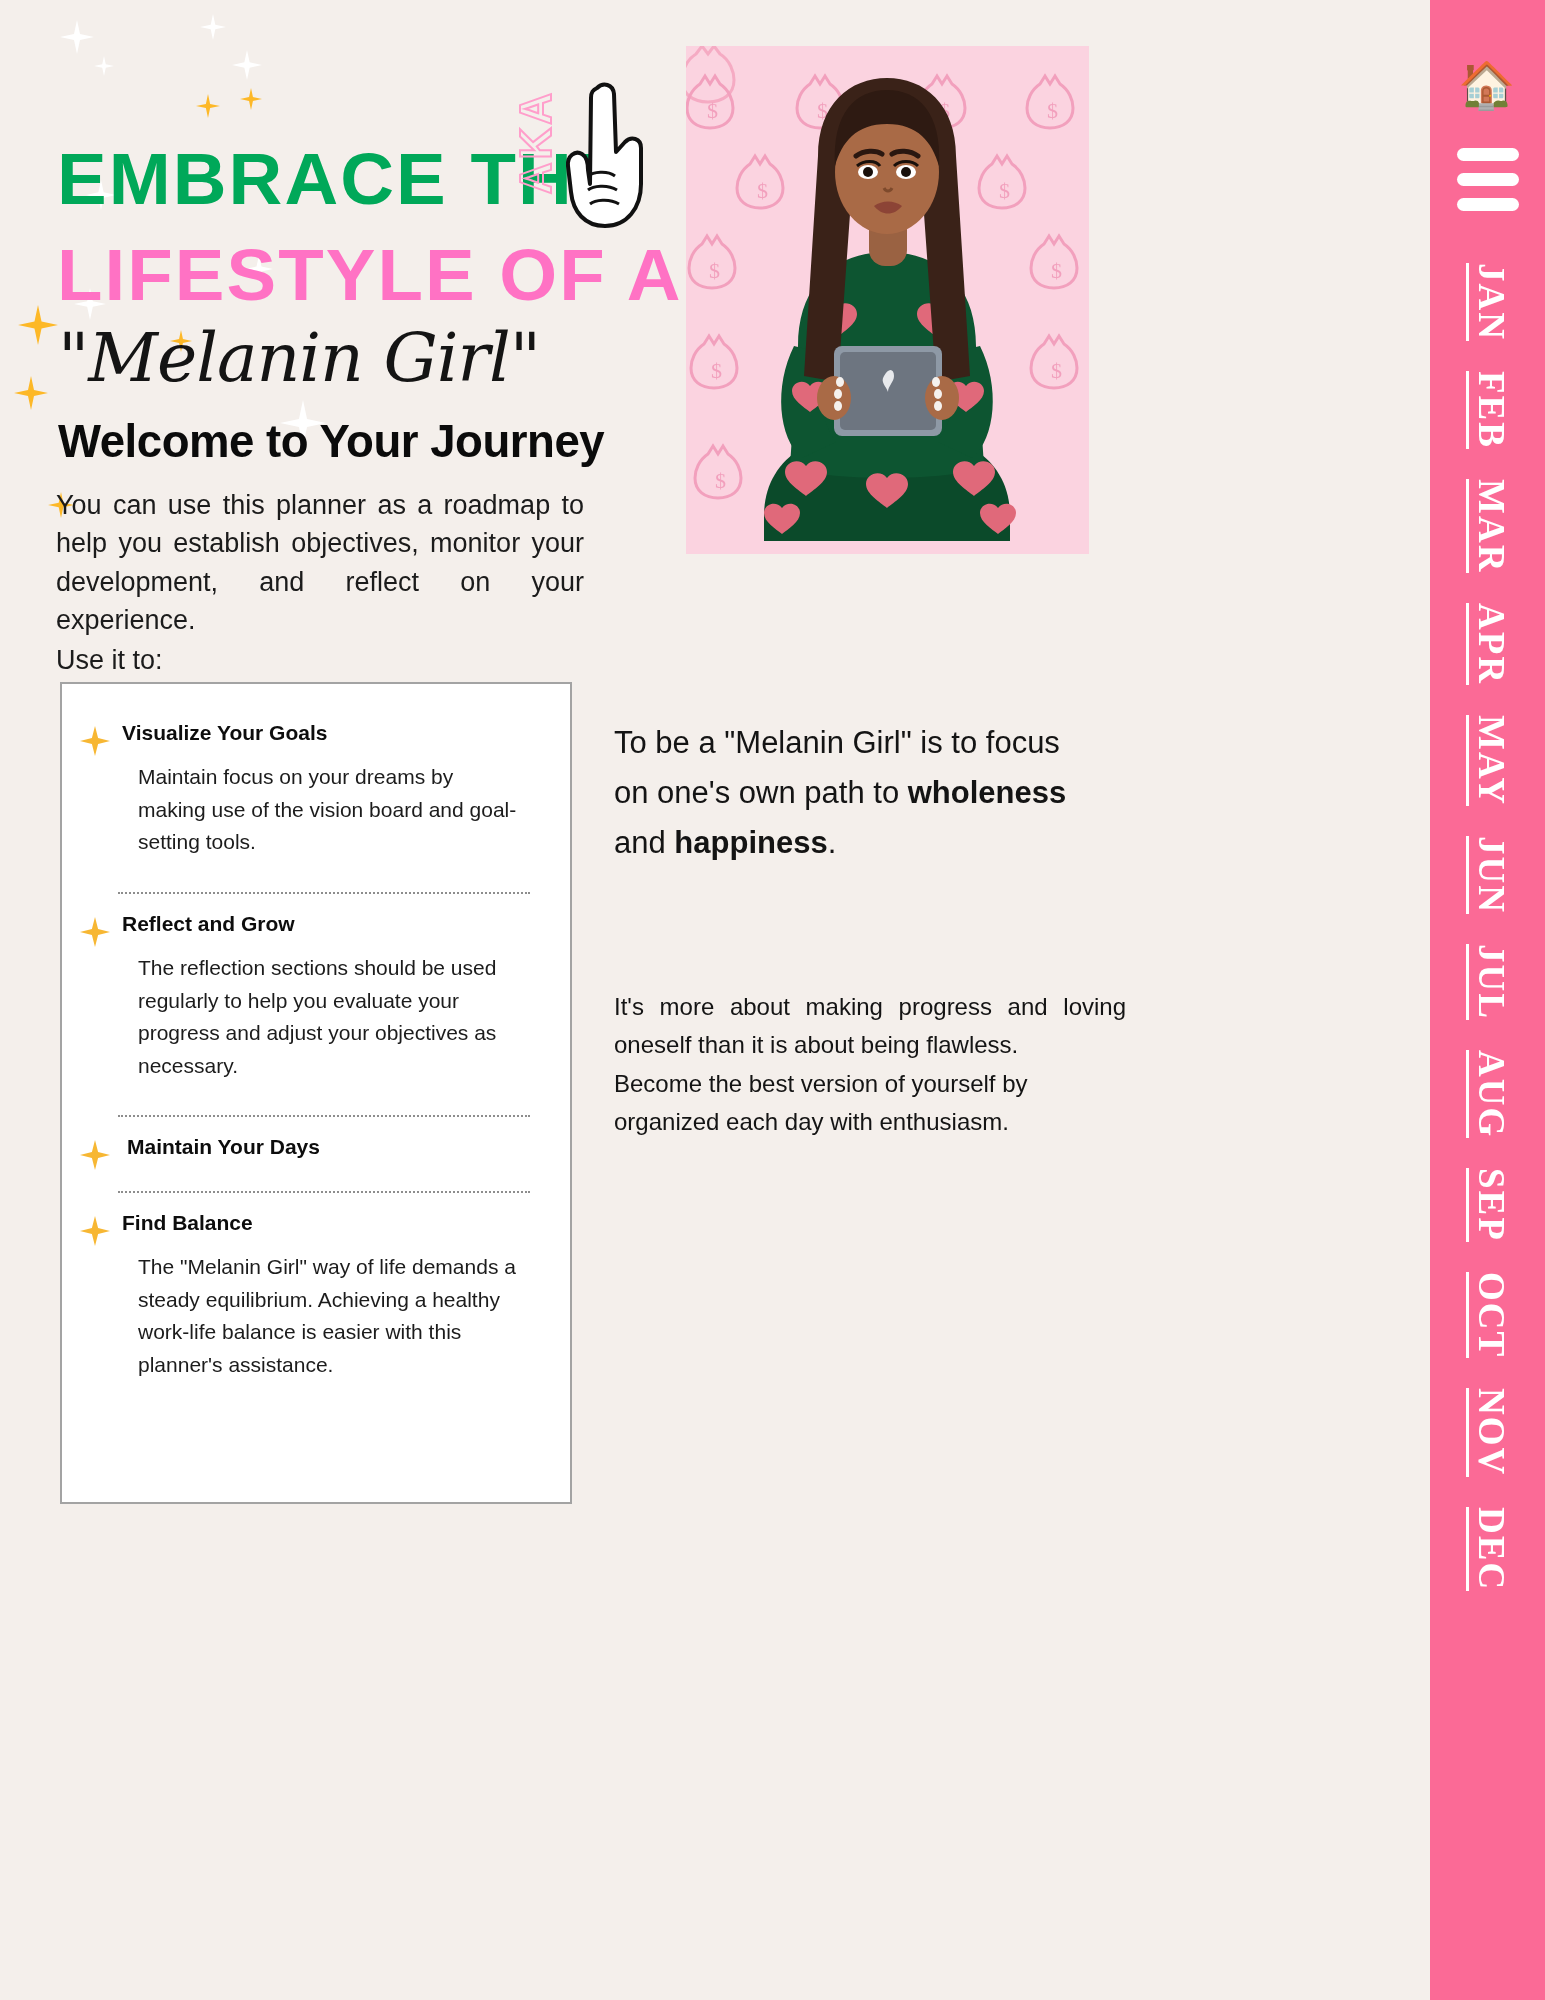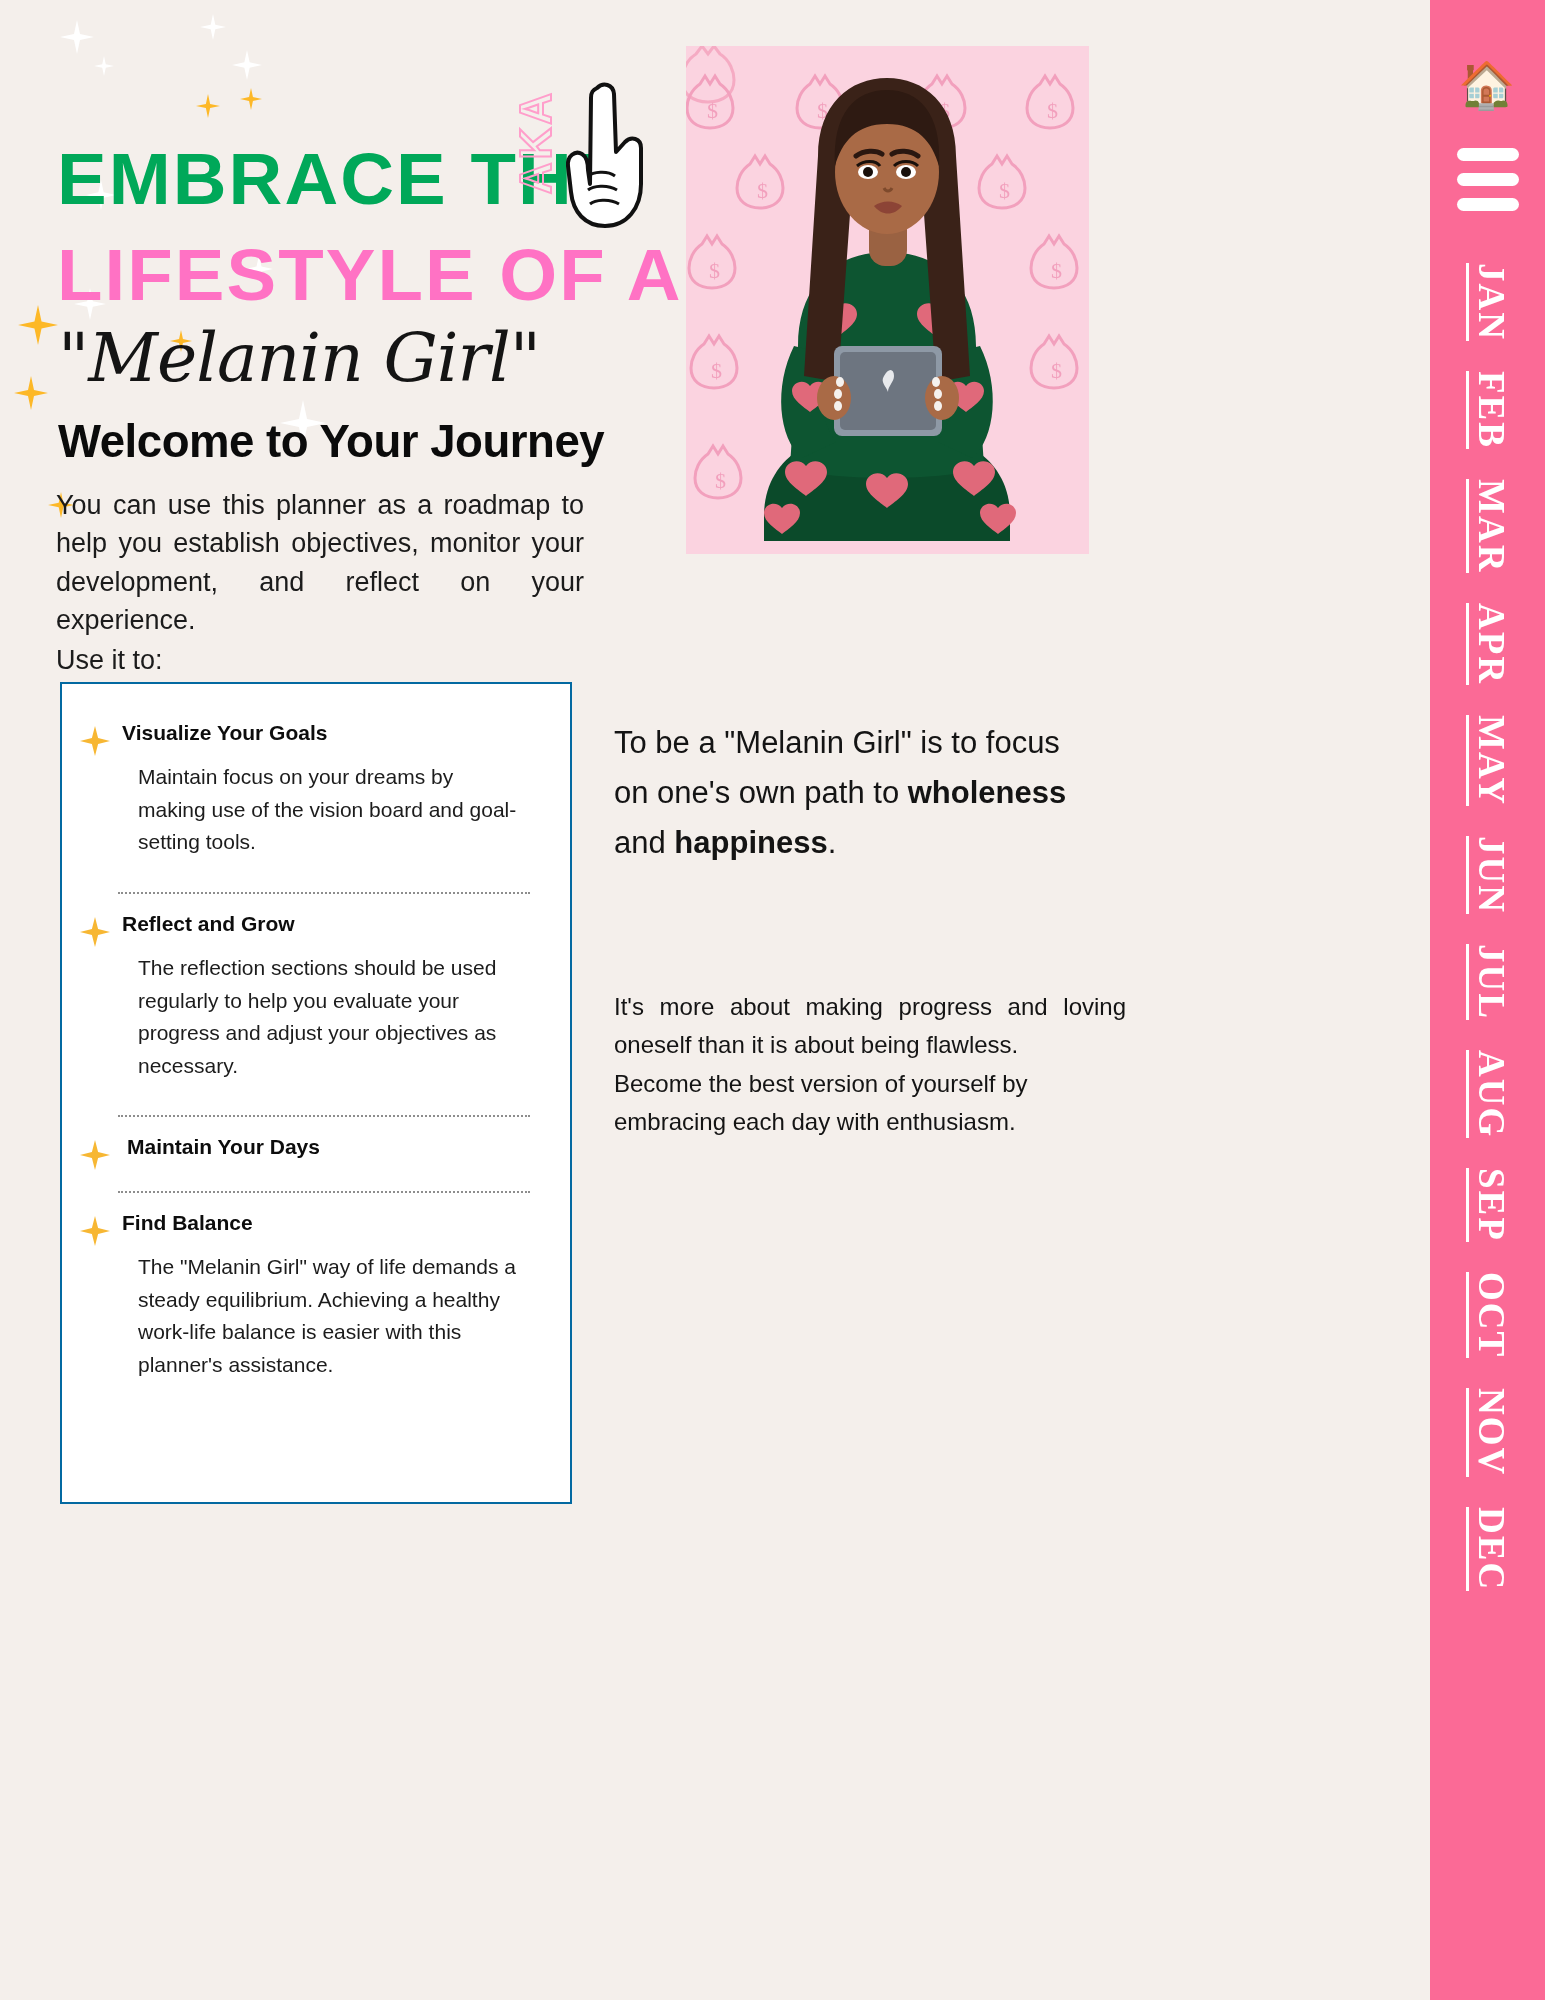--- a/index.html
+++ b/index.html
@@ -74,21 +74,21 @@
   .intro{
     position:absolute;left:56px;top:486px;width:528px;
     font-size:27px;line-height:1.42;color:#1b1b1b;
     text-align:justify;
   }
   .intro .useit{display:block;text-align:left;margin-top:2px;}
 
   
   .card{
     position:absolute;left:60px;top:682px;width:512px;height:822px;
-    background:#ffffff;border:2px solid #0369a1;
+    background:#ffffff;border:2px solid #a3a3a3;
     box-sizing:border-box;
   }
   .bullets{padding:36px 30px 0 18px;}
   .bullet{display:flex;align-items:flex-start;gap:12px;}
   .bullet .star{flex:0 0 auto;margin-top:6px;}
   .b-body{flex:1 1 auto;}
   .b-title{font-size:21px;font-weight:700;color:#0d0d0d;margin:0 0 5px 0;line-height:1.2;}
   .b-text{font-size:21px;line-height:1.55;color:#1c1c1c;margin:16px;}
   .dotline{
     border-bottom:2px dotted #8d8d8d;
@@ -391,21 +391,21 @@
 
       </div>
     </div>
 
     <div class="rc rc1">
       <span>To be a "Melanin Girl" is to focus on one's own path to </span><b>wholeness</b><span> and </span><b>happiness</b><span>.</span>
     </div>
 
     <div class="rc rc2">
       <span>It's more about making progress and loving oneself than it is about being flawless.</span>
-      <span class="last">Become the best version of yourself by embracing each day with enthusiasm.</span>
+      <span class="last">Become the best version of yourself by organized each day with enthusiasm.</span>
     </div>
 
   </div>
 
   <div class="rail">
     <div class="rail-home">🏠</div>
     <div class="rail-menu">
       <i></i>
         <i></i>
         <i></i>

